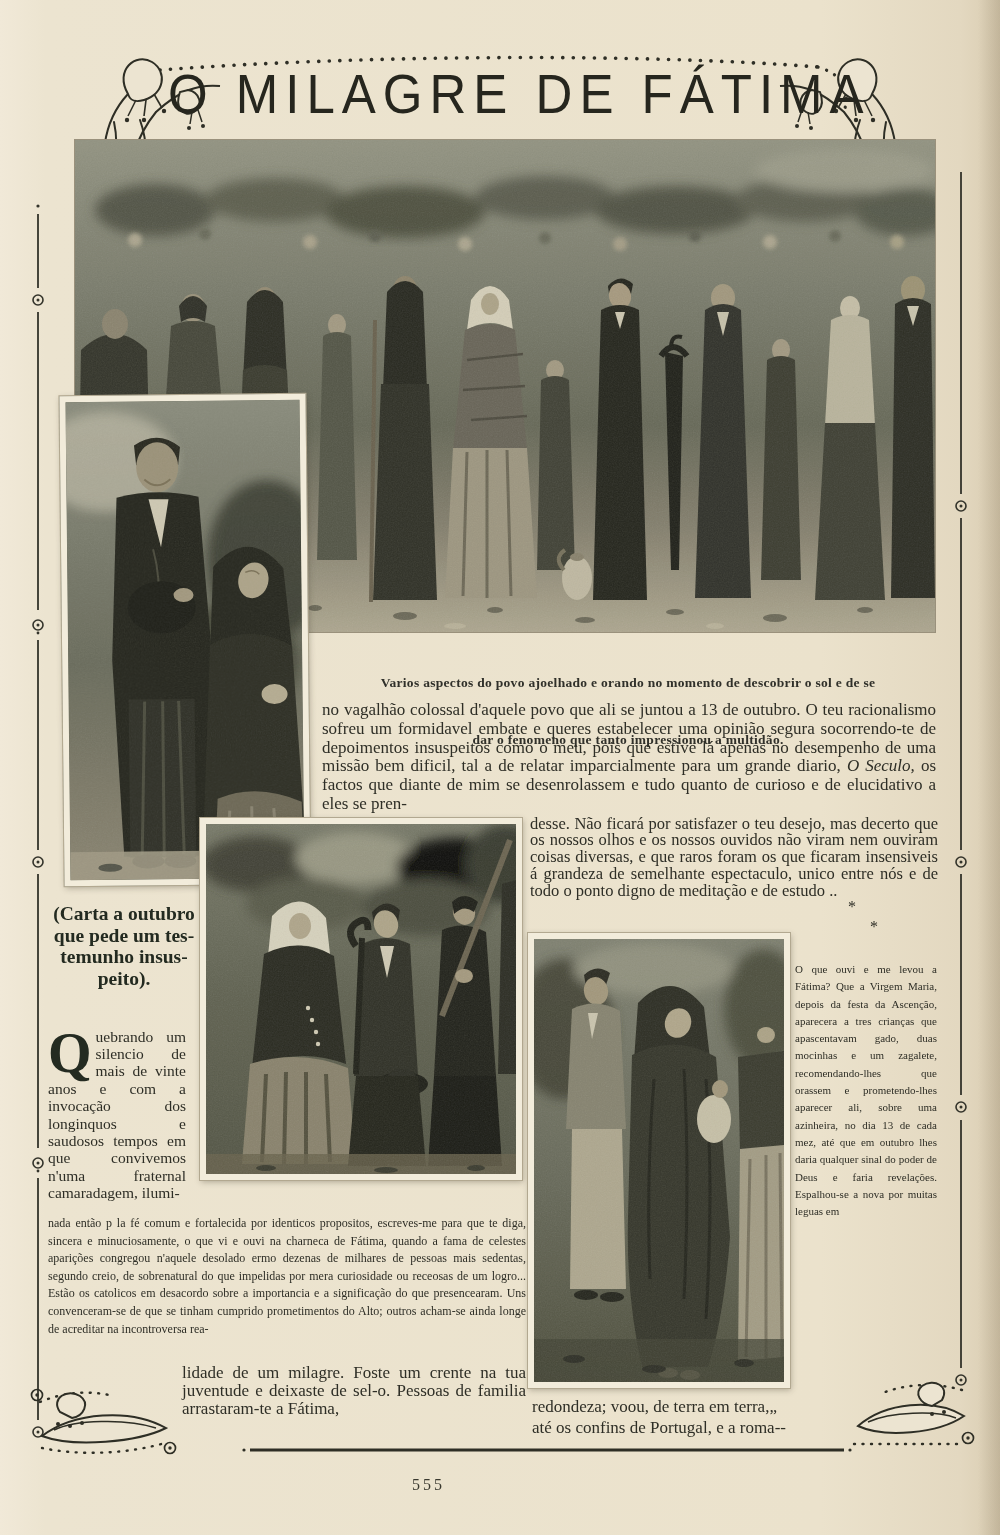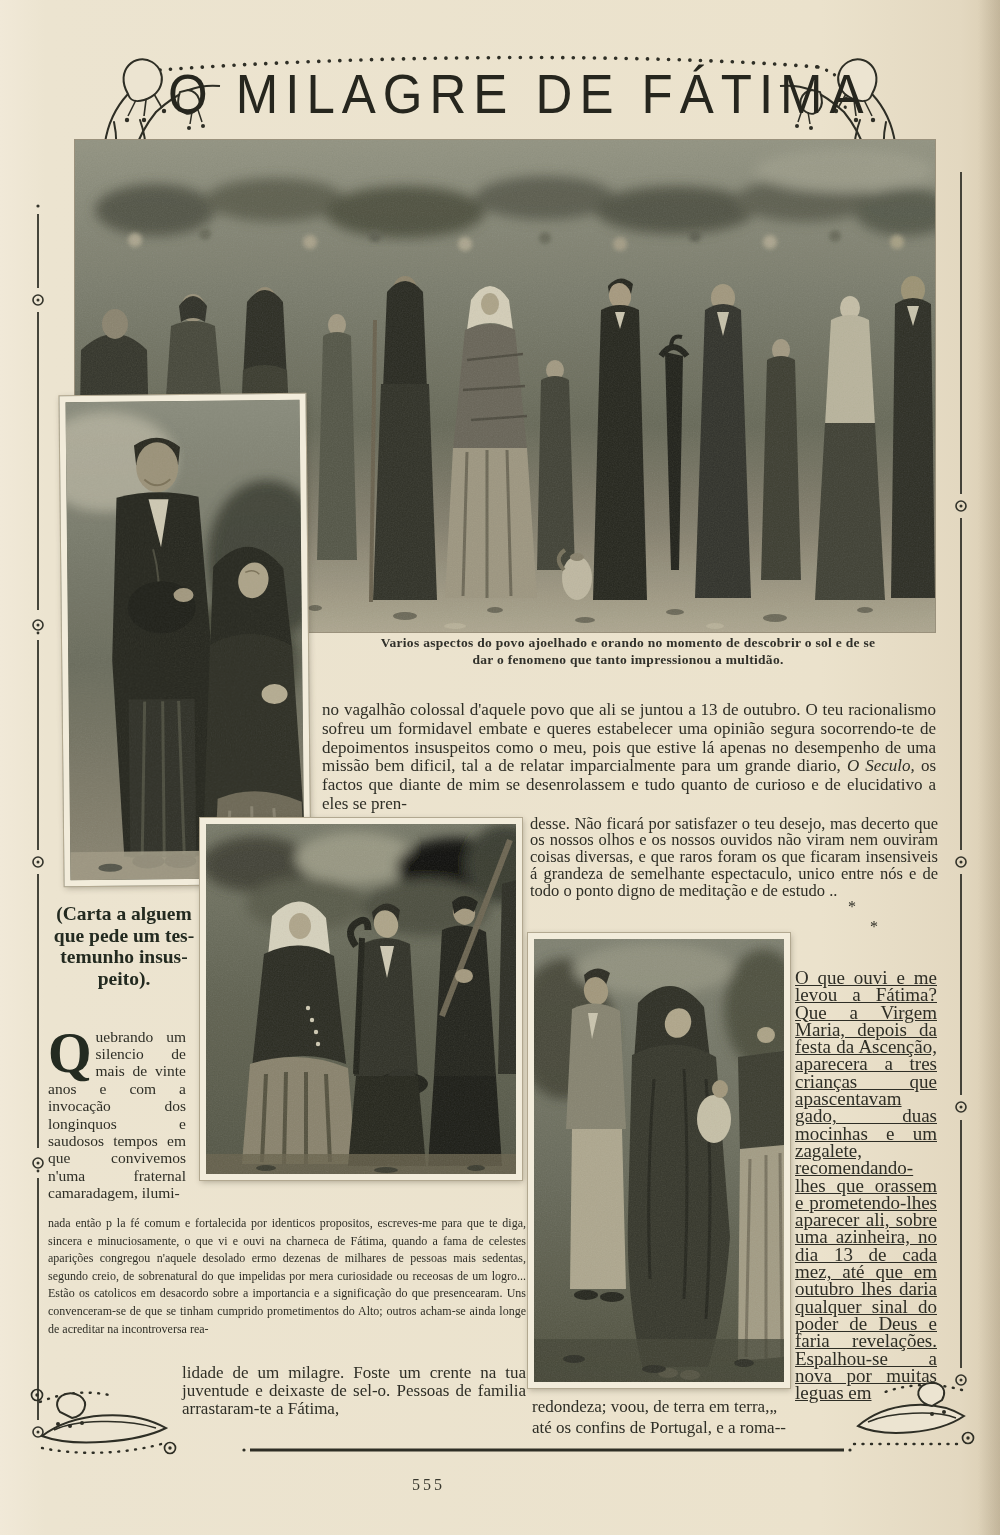--- a/index.html
+++ b/index.html
@@ -18,37 +18,37 @@
   .photo svg{display:block;width:100%;height:100%;}
   .photo-main{left:75px;top:140px;width:860px;height:492px;box-shadow:0 0 0 1px #9a917c;}
   .framed{border:6px solid #f2ecdb;box-shadow:0 0 0 1px #b2a890,1px 2px 6px rgba(60,55,40,.35);}
   .photo-portrait{left:62px;top:395px;width:234px;height:478px;transform:rotate(-.6deg);}
   .photo-kneel{left:200px;top:818px;width:310px;height:350px;}
   .photo-standing{left:528px;top:933px;width:250px;height:443px;}
   .caption{
     position:absolute;left:318px;top:634px;width:620px;text-align:center;
     font-weight:bold;font-size:13.5px;line-height:17px;color:#30302a;letter-spacing:.3px;
   }
-  .caption span{display:block;}
+  .caption span{display:block;margin-top:40px;}
   .para{position:absolute;text-align:justify;hyphens:auto;}
   .p-intro{left:322px;top:684px;width:614px;font-size:17px;line-height:18.8px;font-family:Liberation Serif, serif;}
   .p-intro2{left:530px;top:799px;width:408px;font-size:16.5px;line-height:16.8px;}
   .em{font-style:italic;}
   .asterisk{position:absolute;font-size:16px;color:#2e2e26;}
   .ast1{left:848px;top:898px;} .ast2{left:870px;top:918px;}
   .section-heading{
     position:absolute;left:48px;top:903px;width:152px;margin:0;
     font-size:19.5px;line-height:21.5px;font-weight:bold;text-align:center;
     white-space:pre-line;color:#232a20;
   }
   .col-left{left:48px;top:1012px;width:138px;font-size:15.5px;line-height:17.4px;}
   .dropcap{float:left;font-size:56px;line-height:42px;font-weight:bold;margin:4px 4px 0 0;color:#242b21;font-family:"Liberation Serif",serif;}
   .p-wide{left:48px;top:1203px;width:478px;font-size:12px;line-height:17.6px;}
   .p-indent{left:182px;top:1347px;width:344px;font-size:17px;line-height:17.8px;}
-  .col-right{left:795px;top:950px;width:142px;font-size:19px;line-height:17.3px;text-decoration:underline;}
+  .col-right{left:795px;top:950px;width:142px;font-size:11px;line-height:17.3px;}
   .bottom-mid{position:absolute;left:532px;top:1396px;width:316px;font-size:17px;line-height:21px;text-align:left;}
   .bottom-mid span{display:block;}
   .page-number{position:absolute;left:412px;top:1476px;width:160px;font-size:16px;letter-spacing:3px;color:#3a392f;}
   .edge-shadow{position:absolute;right:0;top:0;width:22px;height:1535px;background:linear-gradient(90deg,rgba(90,75,50,0) 0,rgba(90,75,50,.18) 100%);pointer-events:none;}
 </style>
 </head>
 <body>
 
 <div class="page">
 
@@ -340,21 +340,21 @@
     <span>dar o fenomeno que tanto impressionou a multidão.</span>
   </div>
 
   <p class="para p-intro"><span>no vagalhão colossal d'aquele povo que ali se juntou a 13 de outubro. O teu racionalismo sofreu um formidavel embate e queres estabelecer uma opinião segura socorrendo-te de depoimentos insuspeitos como o meu, pois que estive lá apenas no desempenho de uma missão bem dificil, tal a de relatar imparcialmente para um grande diario, </span><span class="em">O Seculo,</span><span> os factos que diante de mim se desenrolassem e tudo quanto de curioso e de elucidativo a eles se pren-</span></p>
 
   <p class="para p-intro2">desse. Não ficará por satisfazer o teu desejo, mas decerto que os nossos olhos e os nossos ouvidos não viram nem ouviram coisas diversas, e que raros foram os que ficaram insensiveis á grandeza de semelhante espectaculo, unico entre nós e de todo o ponto digno de meditação e de estudo ..</p>
 
   <span class="asterisk ast1">*</span>
   <span class="asterisk ast2">*</span>
 
-  <h2 class="section-heading">(Carta a alguem
+  <h2 class="section-heading">(Carta a outubro
 que pede um tes-
 temunho insus-
 peito).</h2>
 
   <p class="para col-left"><span class="dropcap">Q</span><span>uebrando um silencio de mais de vinte anos e com a invocação dos longinquos e saudosos tempos em que convivemos n'uma fraternal camaradagem, ilumi-</span></p>
 
   <p class="para p-wide">nada então p la fé comum e fortalecida por identicos propositos, escreves-me para que te diga, sincera e minuciosamente, o que vi e ouvi na charneca de Fátima, quando a fama de celestes aparições congregou n'aquele desolado ermo dezenas de milhares de pessoas mais sedentas, segundo creio, de sobrenatural do que impelidas por mera curiosidade ou receosas de um logro... Estão os catolicos em desacordo sobre a importancia e a significação do que presencearam. Uns convenceram-se de que se tinham cumprido prometimentos do Alto; outros acham-se ainda longe de acreditar na incontroversa rea-</p>
 
   <p class="para p-indent">lidade de um milagre. Foste um crente na tua juventude e deixaste de sel-o. Pessoas de familia arrastaram-te a Fátima,</p>
 

